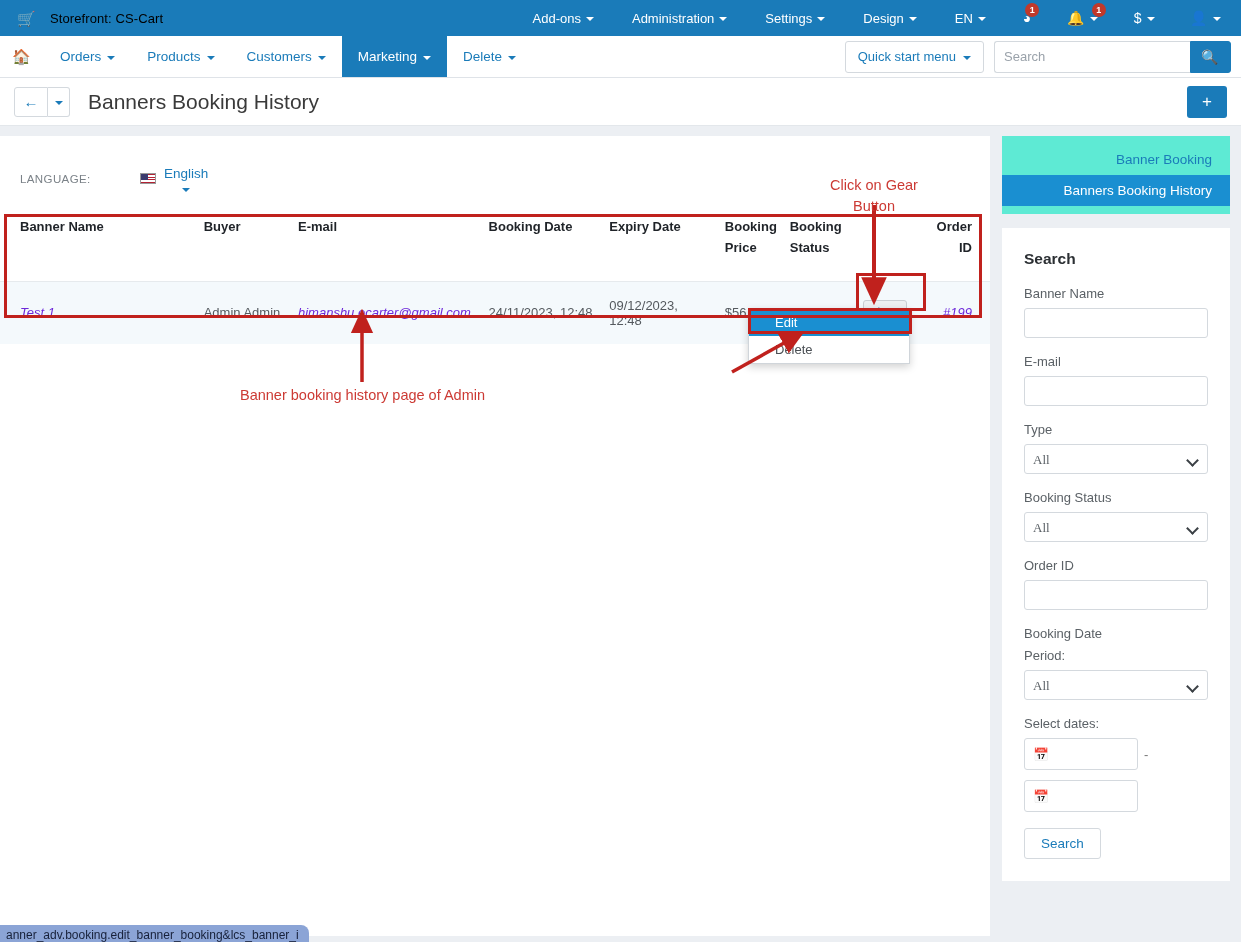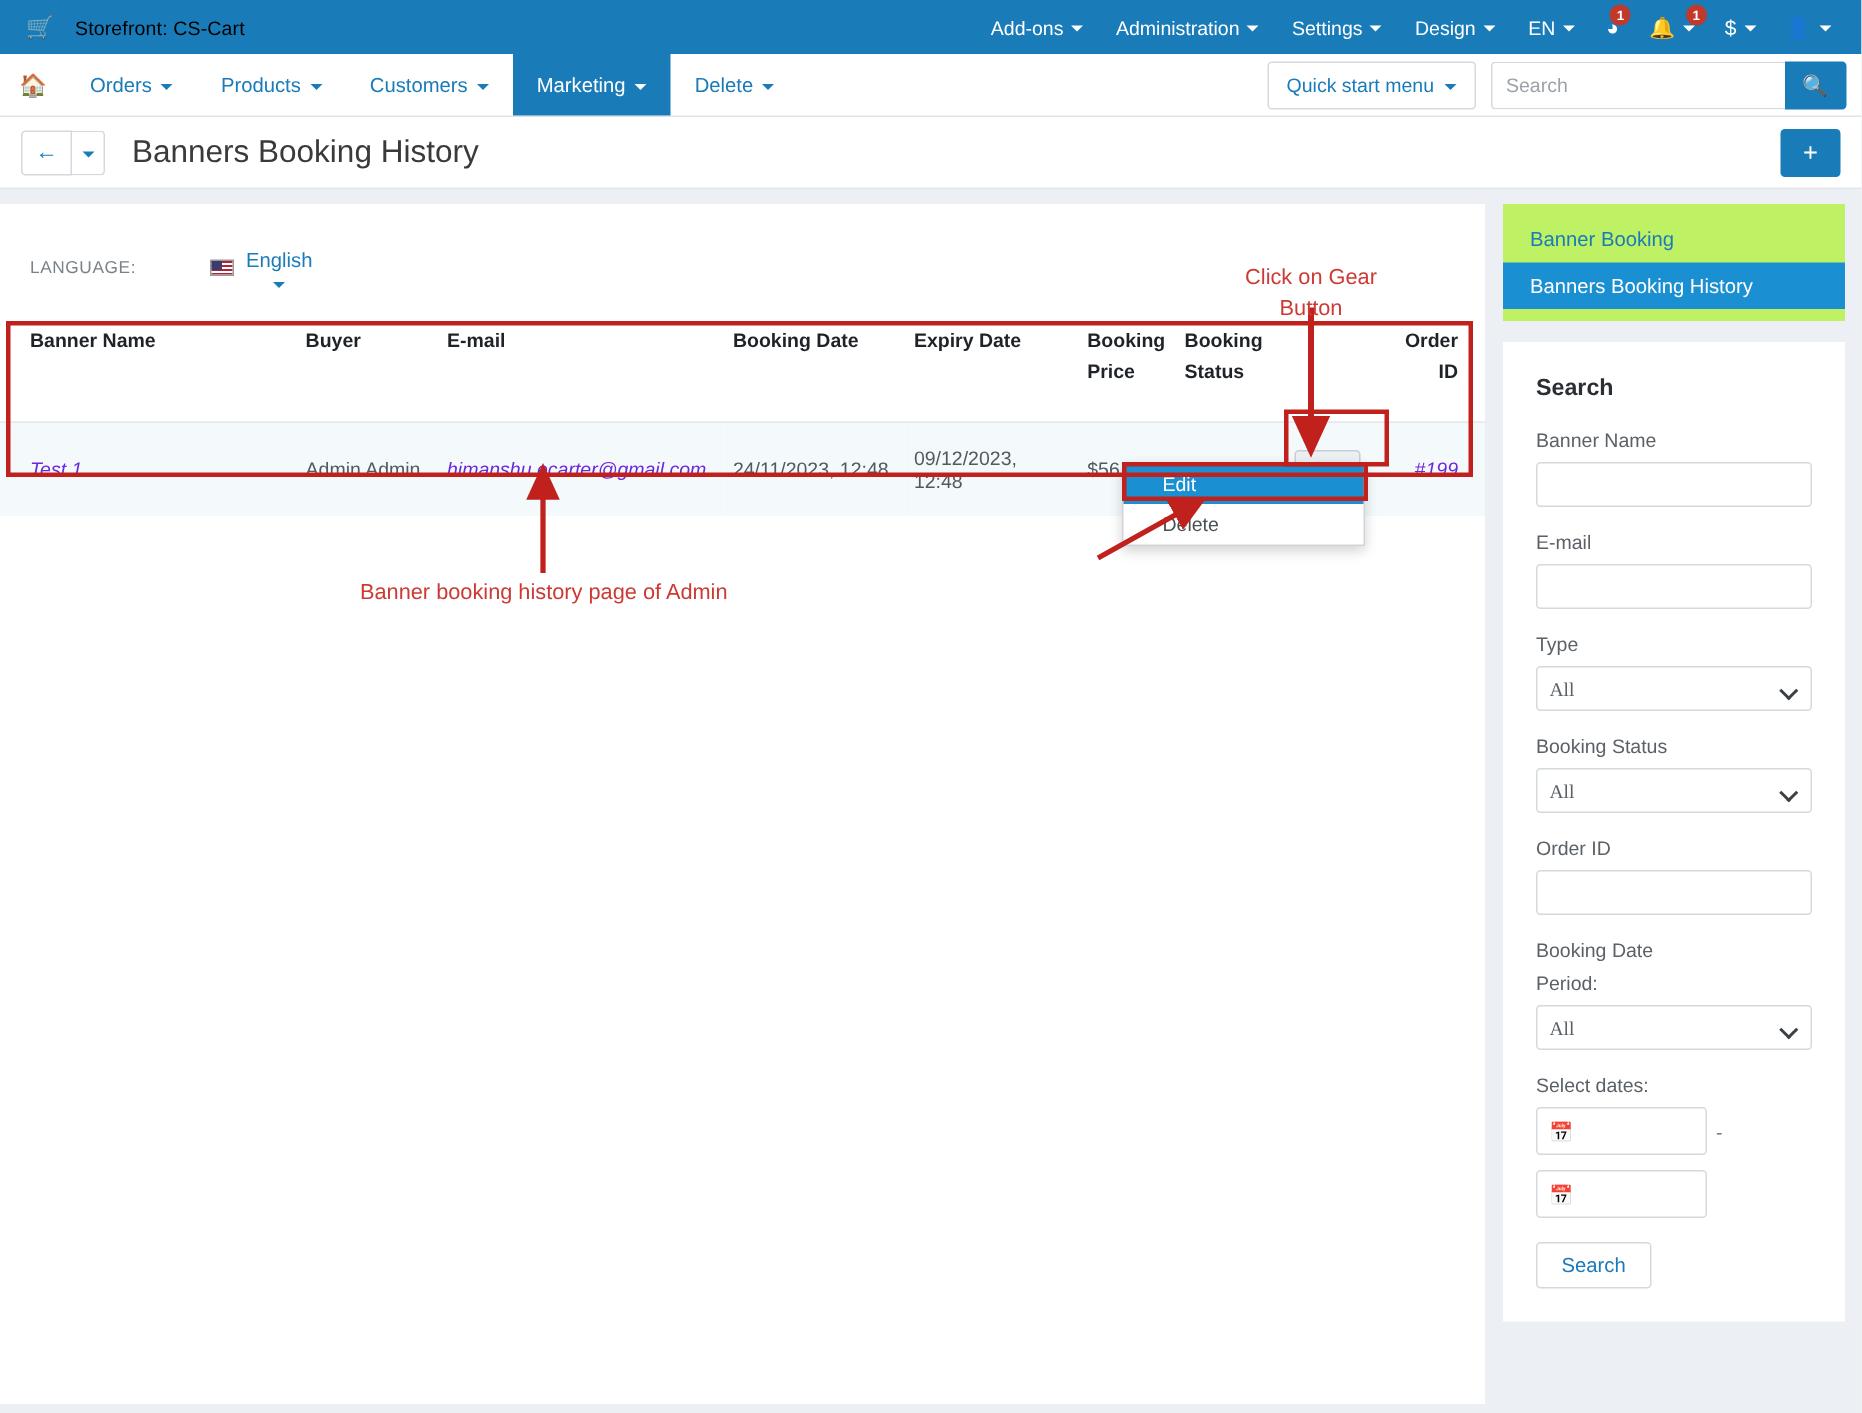--- a/index.html
+++ b/index.html
@@ -20,21 +20,21 @@
     display: flex; align-items: center; padding: 0 10px;
   }
   .topbar .cart-ico {
     width: 26px; text-align: center; font-size: 15px; color: #cfe6f5;
     margin-left: 4px;
   }
   .storefront-label {
     font-size: 13px; color: #000000; margin-left: 10px; letter-spacing: .1px;
   }
   .topbar .spacer { flex: 1 1 auto; }
-  .top-menu { display: flex; align-items: center; gap: 0px; justify-content: space-between; }
+  .top-menu { display: flex; align-items: center; gap: 16px; justify-content: space-between; }
   .top-item {
     color: #fff; font-size: 13px; padding: 7px 11px; cursor: pointer;
     white-space: nowrap; display: inline-flex; align-items: center; gap: 5px;
   }
   .caret {
     display: inline-block; width: 0; height: 0;
     border-left: 4px solid transparent; border-right: 4px solid transparent;
     border-top: 4px solid currentColor; position: relative; top: 1px;
   }
   .icon-btn {
@@ -159,21 +159,21 @@
     background: #fff; border: 1px solid #d0d5da;
     box-shadow: 0 3px 8px rgba(0,0,0,.18); z-index: 40;
   }
   .dropdown-menu .mi {
     padding: 6px 12px 6px 26px; font-size: 13px; color: #4a4f54; cursor: pointer;
   }
   .dropdown-menu .mi.selected { background: #1a8fd1; color: #fff; }
 
   
   .sidebar { width: 228px; display: flex; flex-direction: column; gap: 14px; }
-  .side-card { background: #bef264; padding: 8px 0; }
+  .side-card { background: #5eead4; padding: 8px 0; text-align: right; }
   .side-link {
     display: block; padding: 8px 18px; font-size: 13.5px; color: #1a7bb9;
     cursor: pointer; text-decoration: none;
   }
   .side-link.active { background: #1a8fd1; color: #fff; }
   .search-card { background: #fff; padding: 16px 22px 22px 22px; }
   .search-card h3 {
     margin: 6px 0 18px 0; font-size: 15.5px; color: #2b2f33; font-weight: bold;
   }
   .field-label { font-size: 13px; color: #5b6166; margin: 0 0 7px 0; }
@@ -456,14 +456,15 @@
 
     <path d="M732,372 L793,338" stroke="#c0211d" stroke-width="3.5" fill="none" marker-end="url(#ah)"></path>
   </svg>
 
   <div class="anno anno-text" style="left:794px; top:175px; width:160px; white-space:pre-line;">Click on Gear
 Button</div>
 
   <div class="anno anno-text" style="left:190px; top:385px; width:345px;">Banner booking history page of Admin</div>
 
 
+  <div class="status-url">anner_adv.booking.edit_banner_booking&amp;lcs_banner_i</div>
 
 </div>
 
 </body></html>

